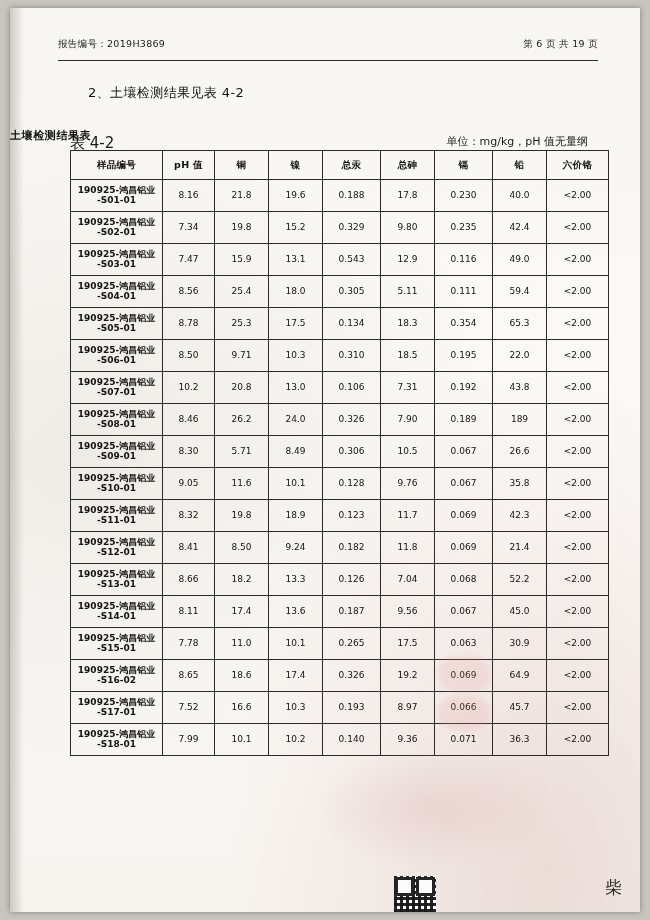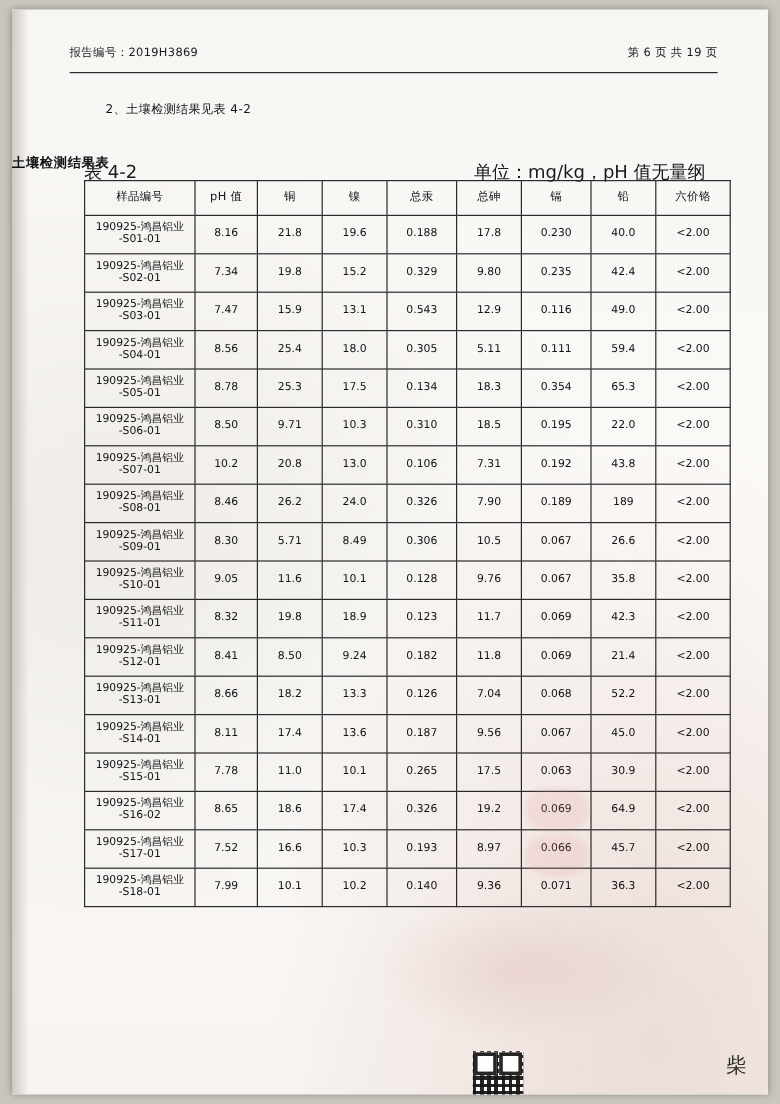--- a/index.html
+++ b/index.html
@@ -73,21 +73,21 @@
     width: 540px;
     height: 1px;
     background: #2a2a2a;
   }
 
   
   .sec-title {
     position: absolute;
     left: 78px;
     top: 76px;
-    font-size: 10px;
+    font-size: 13px;
     color: #141414;
     letter-spacing: 0.4px;
   }
   .tbl-title {
     position: absolute;
     left: 0;
     top: 120px;
     width: 630px;
     text-align: left;
     font-size: 11px;
@@ -100,21 +100,21 @@
     left: 60px;
     top: 126px;
     font-size: 15px;
     color: #1a1a1a;
     text-align: right;
   }
   .tbl-unit {
     position: absolute;
     right: 52px;
     top: 126px;
-    font-size: 15px;
+    font-size: 11px;
     color: #1a1a1a;
   }
 
   
   .tbl-wrap {
     position: absolute;
     left: 60px;
     top: 142px;
     width: 528px;
   }
@@ -127,33 +127,34 @@
   }
   table.data th, table.data td {
     border: 1px solid #2b2b2b;
     text-align: center;
     vertical-align: middle;
     padding: 0;
     line-height: 1.05;
   }
   table.data thead th {
     height: 28px;
-    font-weight: normal;
+    font-weight: bold;
     font-size: 9.5px;
     letter-spacing: 0.3px;
   }
   table.data tbody td {
     height: 31px;
     font-size: 9px;
   }
   td.sample {
     font-size: 8.2px;
     letter-spacing: 0;
     line-height: 1.25;
     padding: 1px 0;
+    font-weight: bold;
   }
   td.sample span {
     display: block;
   }
   .col-sample { width: 92px; }
   .col-ph     { width: 52px; }
   .col-cu     { width: 54px; }
   .col-ni     { width: 54px; }
   .col-hg     { width: 58px; }
   .col-as     { width: 54px; }

